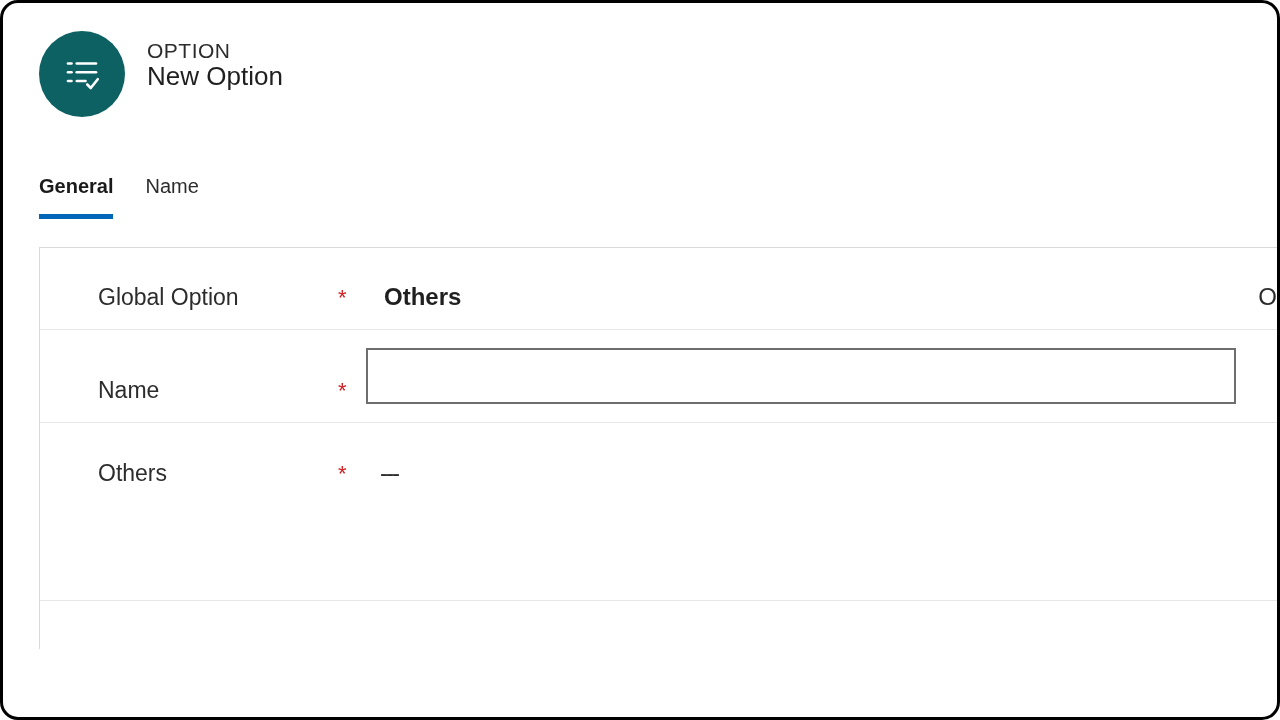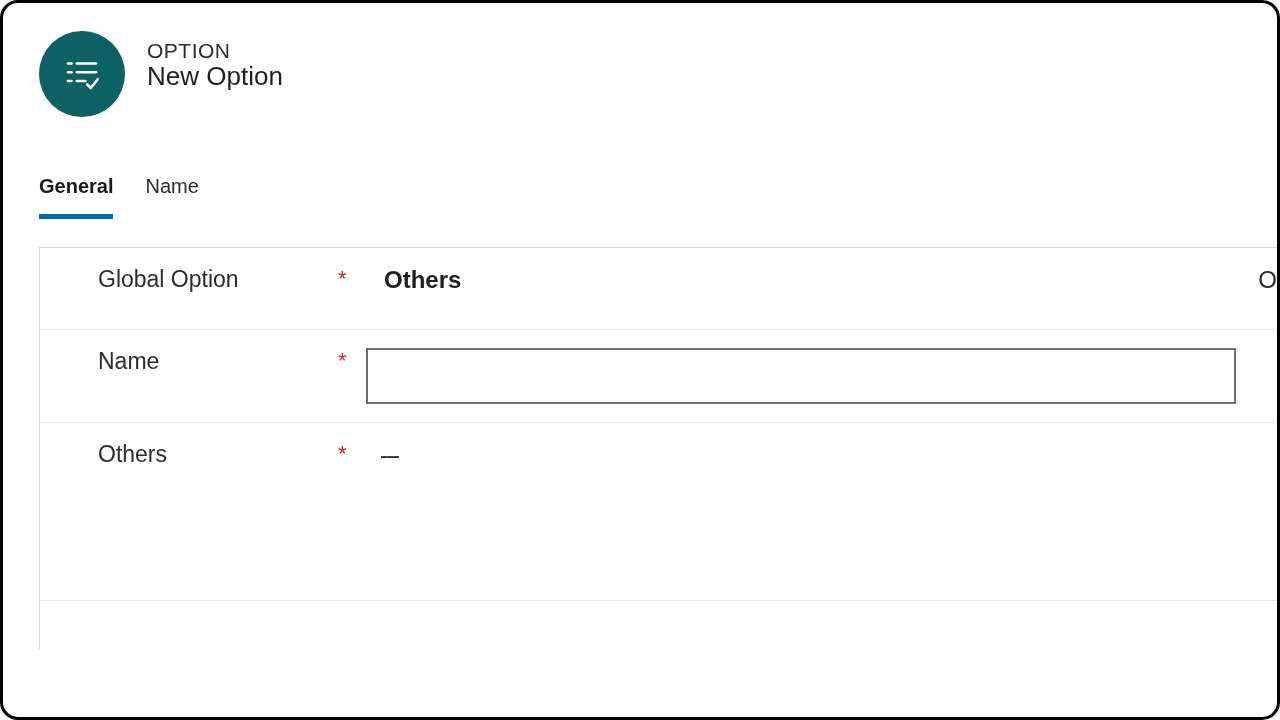--- a/index.html
+++ b/index.html
@@ -79,21 +79,21 @@
     .form-panel {
       margin: 28px 0 0 36px;
       border: 1px solid #d9d9d9;
       border-right: none;
       border-bottom: none;
       min-height: 380px;
       position: relative;
     }
     .field-row {
       display: flex;
-      align-items: flex-start;
+      align-items: flex-end;
       padding: 18px 0 18px 58px;
       border-bottom: 1px solid #e6e6e6;
       min-height: 82px;
     }
     .field-label {
       width: 240px;
       font-size: 23px;
       color: #2c2c2c;
       font-weight: 400;
     }

